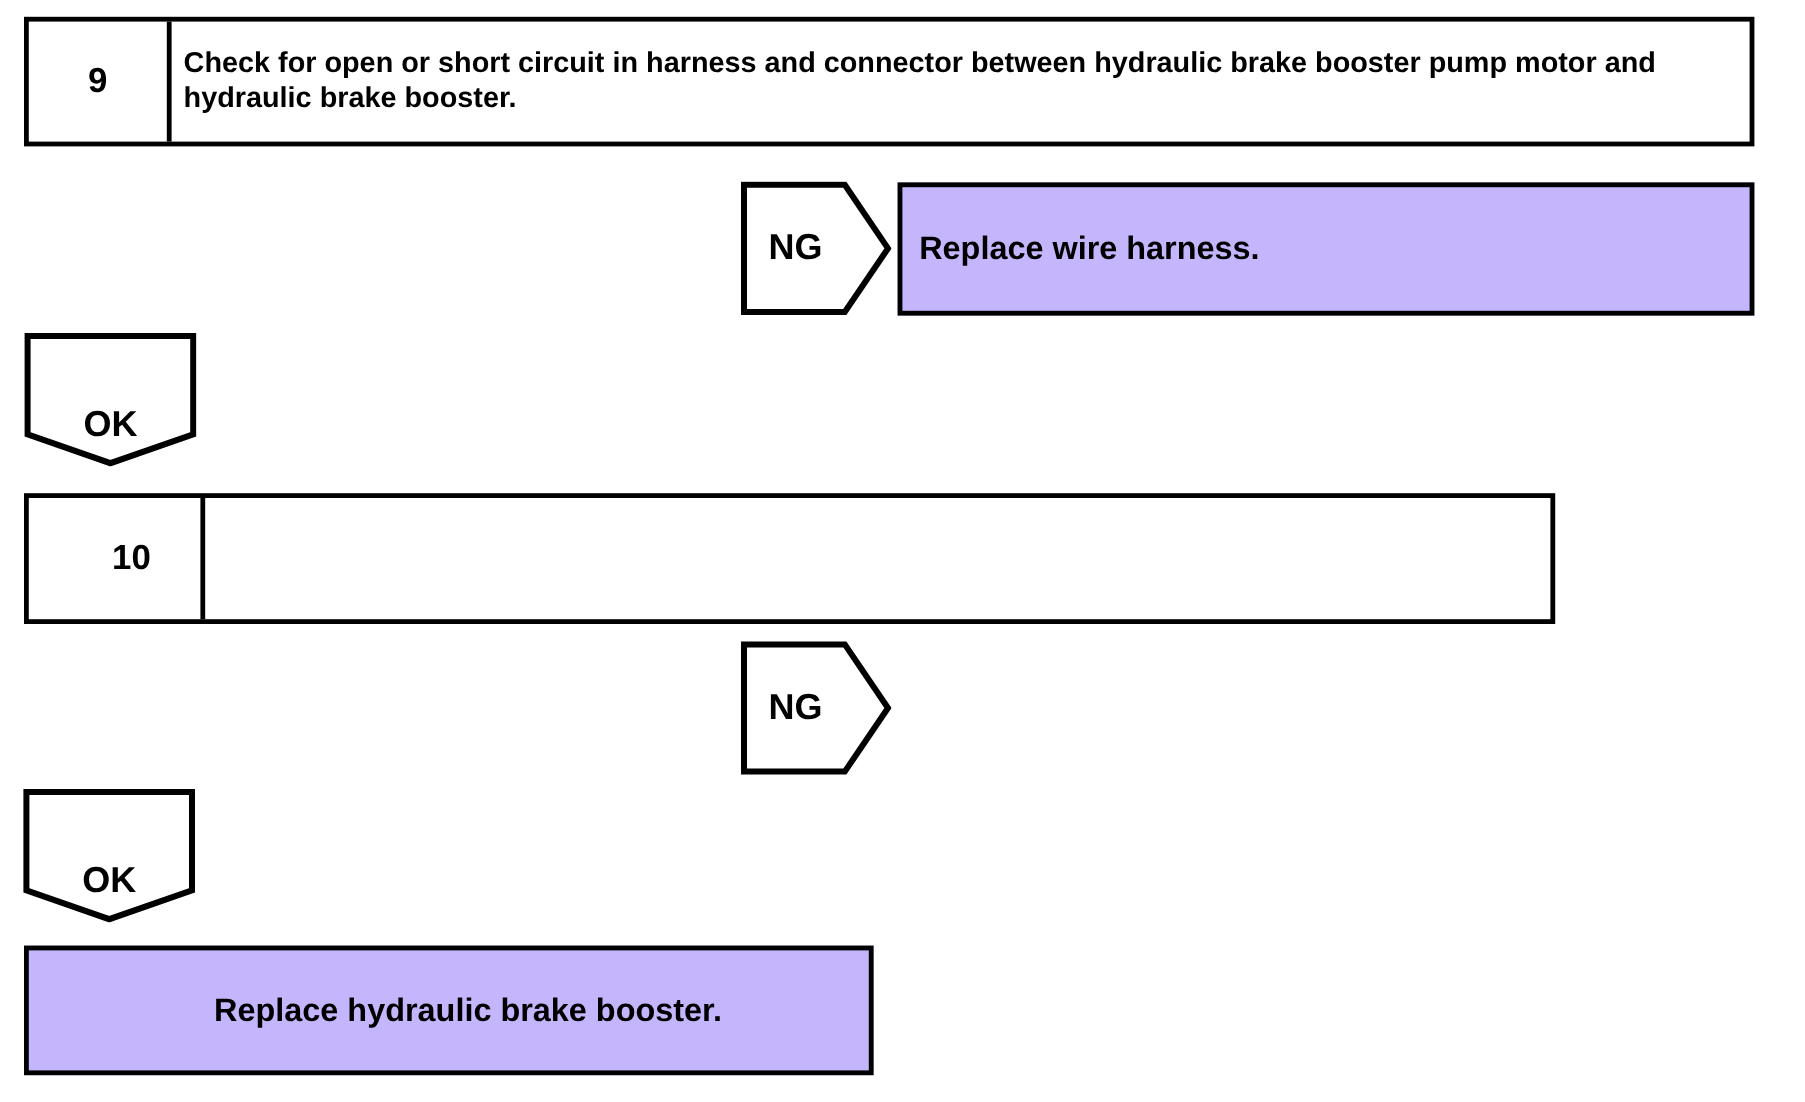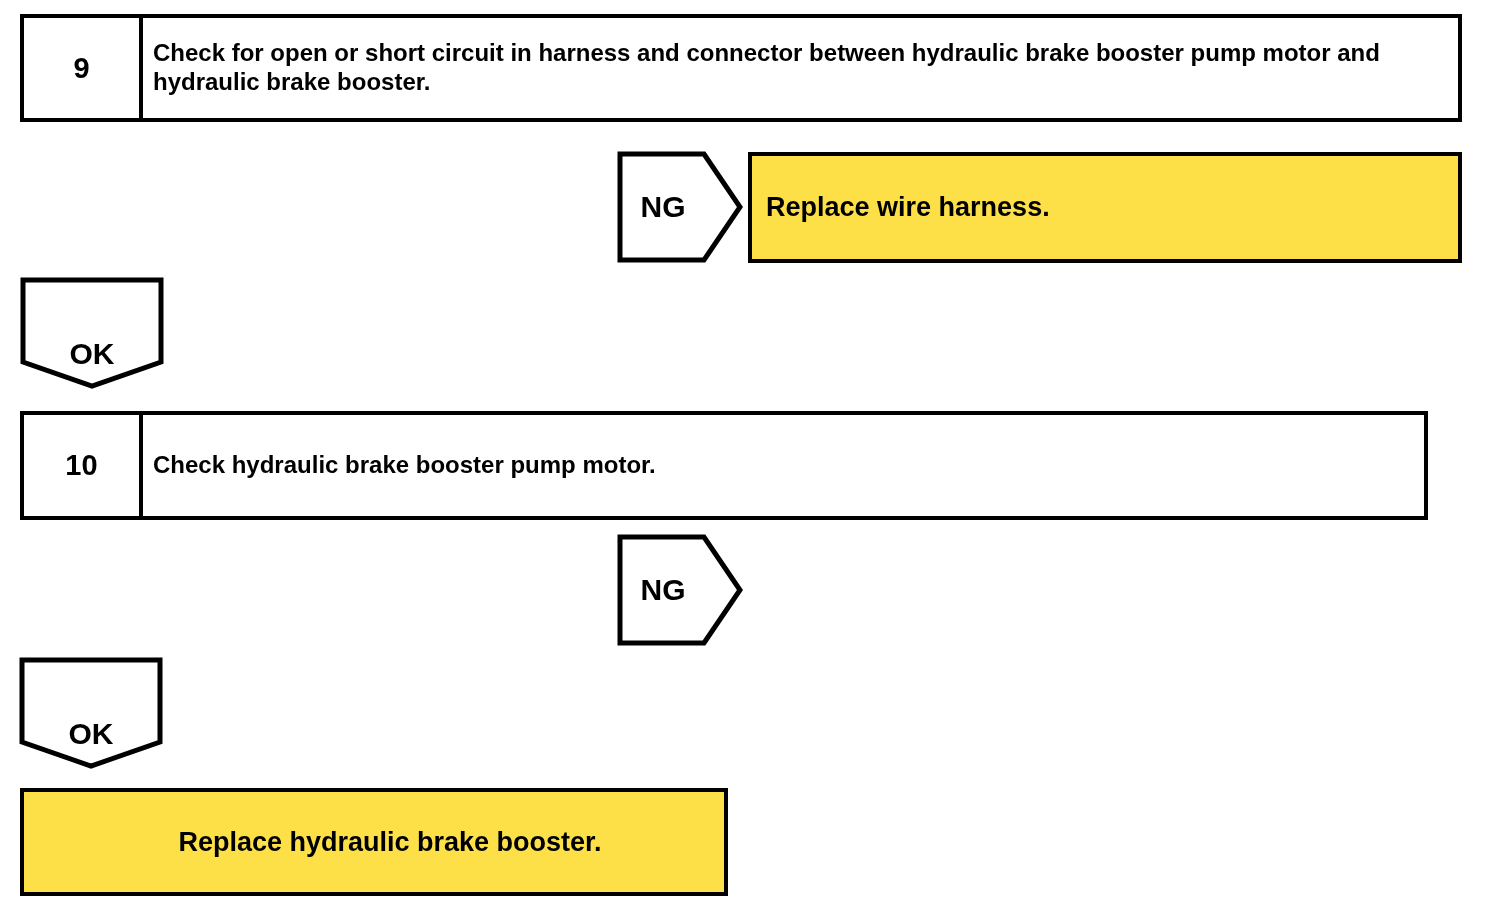--- a/index.html
+++ b/index.html
@@ -47,21 +47,21 @@
     font-size: 24px;
     font-weight: bold;
     line-height: 1.2;
     max-width: 1250px;
     letter-spacing: 0px;
   }
   
   .action-box {
     position: absolute;
     border: 4px solid #000000;
-    background: #fde047;
+    background: #c4b5fd;
     display: flex;
     align-items: center;
     box-sizing: border-box;
   }
   .action-text {
     font-size: 27px;
     font-weight: bold;
     white-space: nowrap;
   }
   
@@ -111,25 +111,22 @@
     <div class="action-text">Replace wire harness.</div>
   </div>
 
   <div class="shape" style="left:20px; top:277px; width:144px; height:112px;">
     <svg width="144" height="112" viewBox="0 0 144 112">
       <polygon points="3,3 141,3 141,85 72,109 3,85" fill="#ffffff" stroke="#000000" stroke-width="5"></polygon>
     </svg>
     <div class="shape-label ok-label">OK</div>
   </div>
 
-  <div class="step-box" style="left:20px; top:411px; width:1408px; height:109px;">
+  <div class="step-box" style="left:20px; top:411px; width:1276px; height:109px;padding-left:28px;">
     <div class="num-cell">10</div>
-    <div class="instr-cell">
-      <div class="instr-text">Check hydraulic brake booster pump motor.</div>
-    </div>
   </div>
 
   <div class="shape" style="left:617px; top:534px; width:126px; height:112px;">
     <svg width="126" height="112" viewBox="0 0 126 112">
       <polygon points="3,3 87,3 123,56 87,109 3,109" fill="#ffffff" stroke="#000000" stroke-width="5"></polygon>
     </svg>
     <div class="shape-label ng-label">NG</div>
   </div>
 
 

